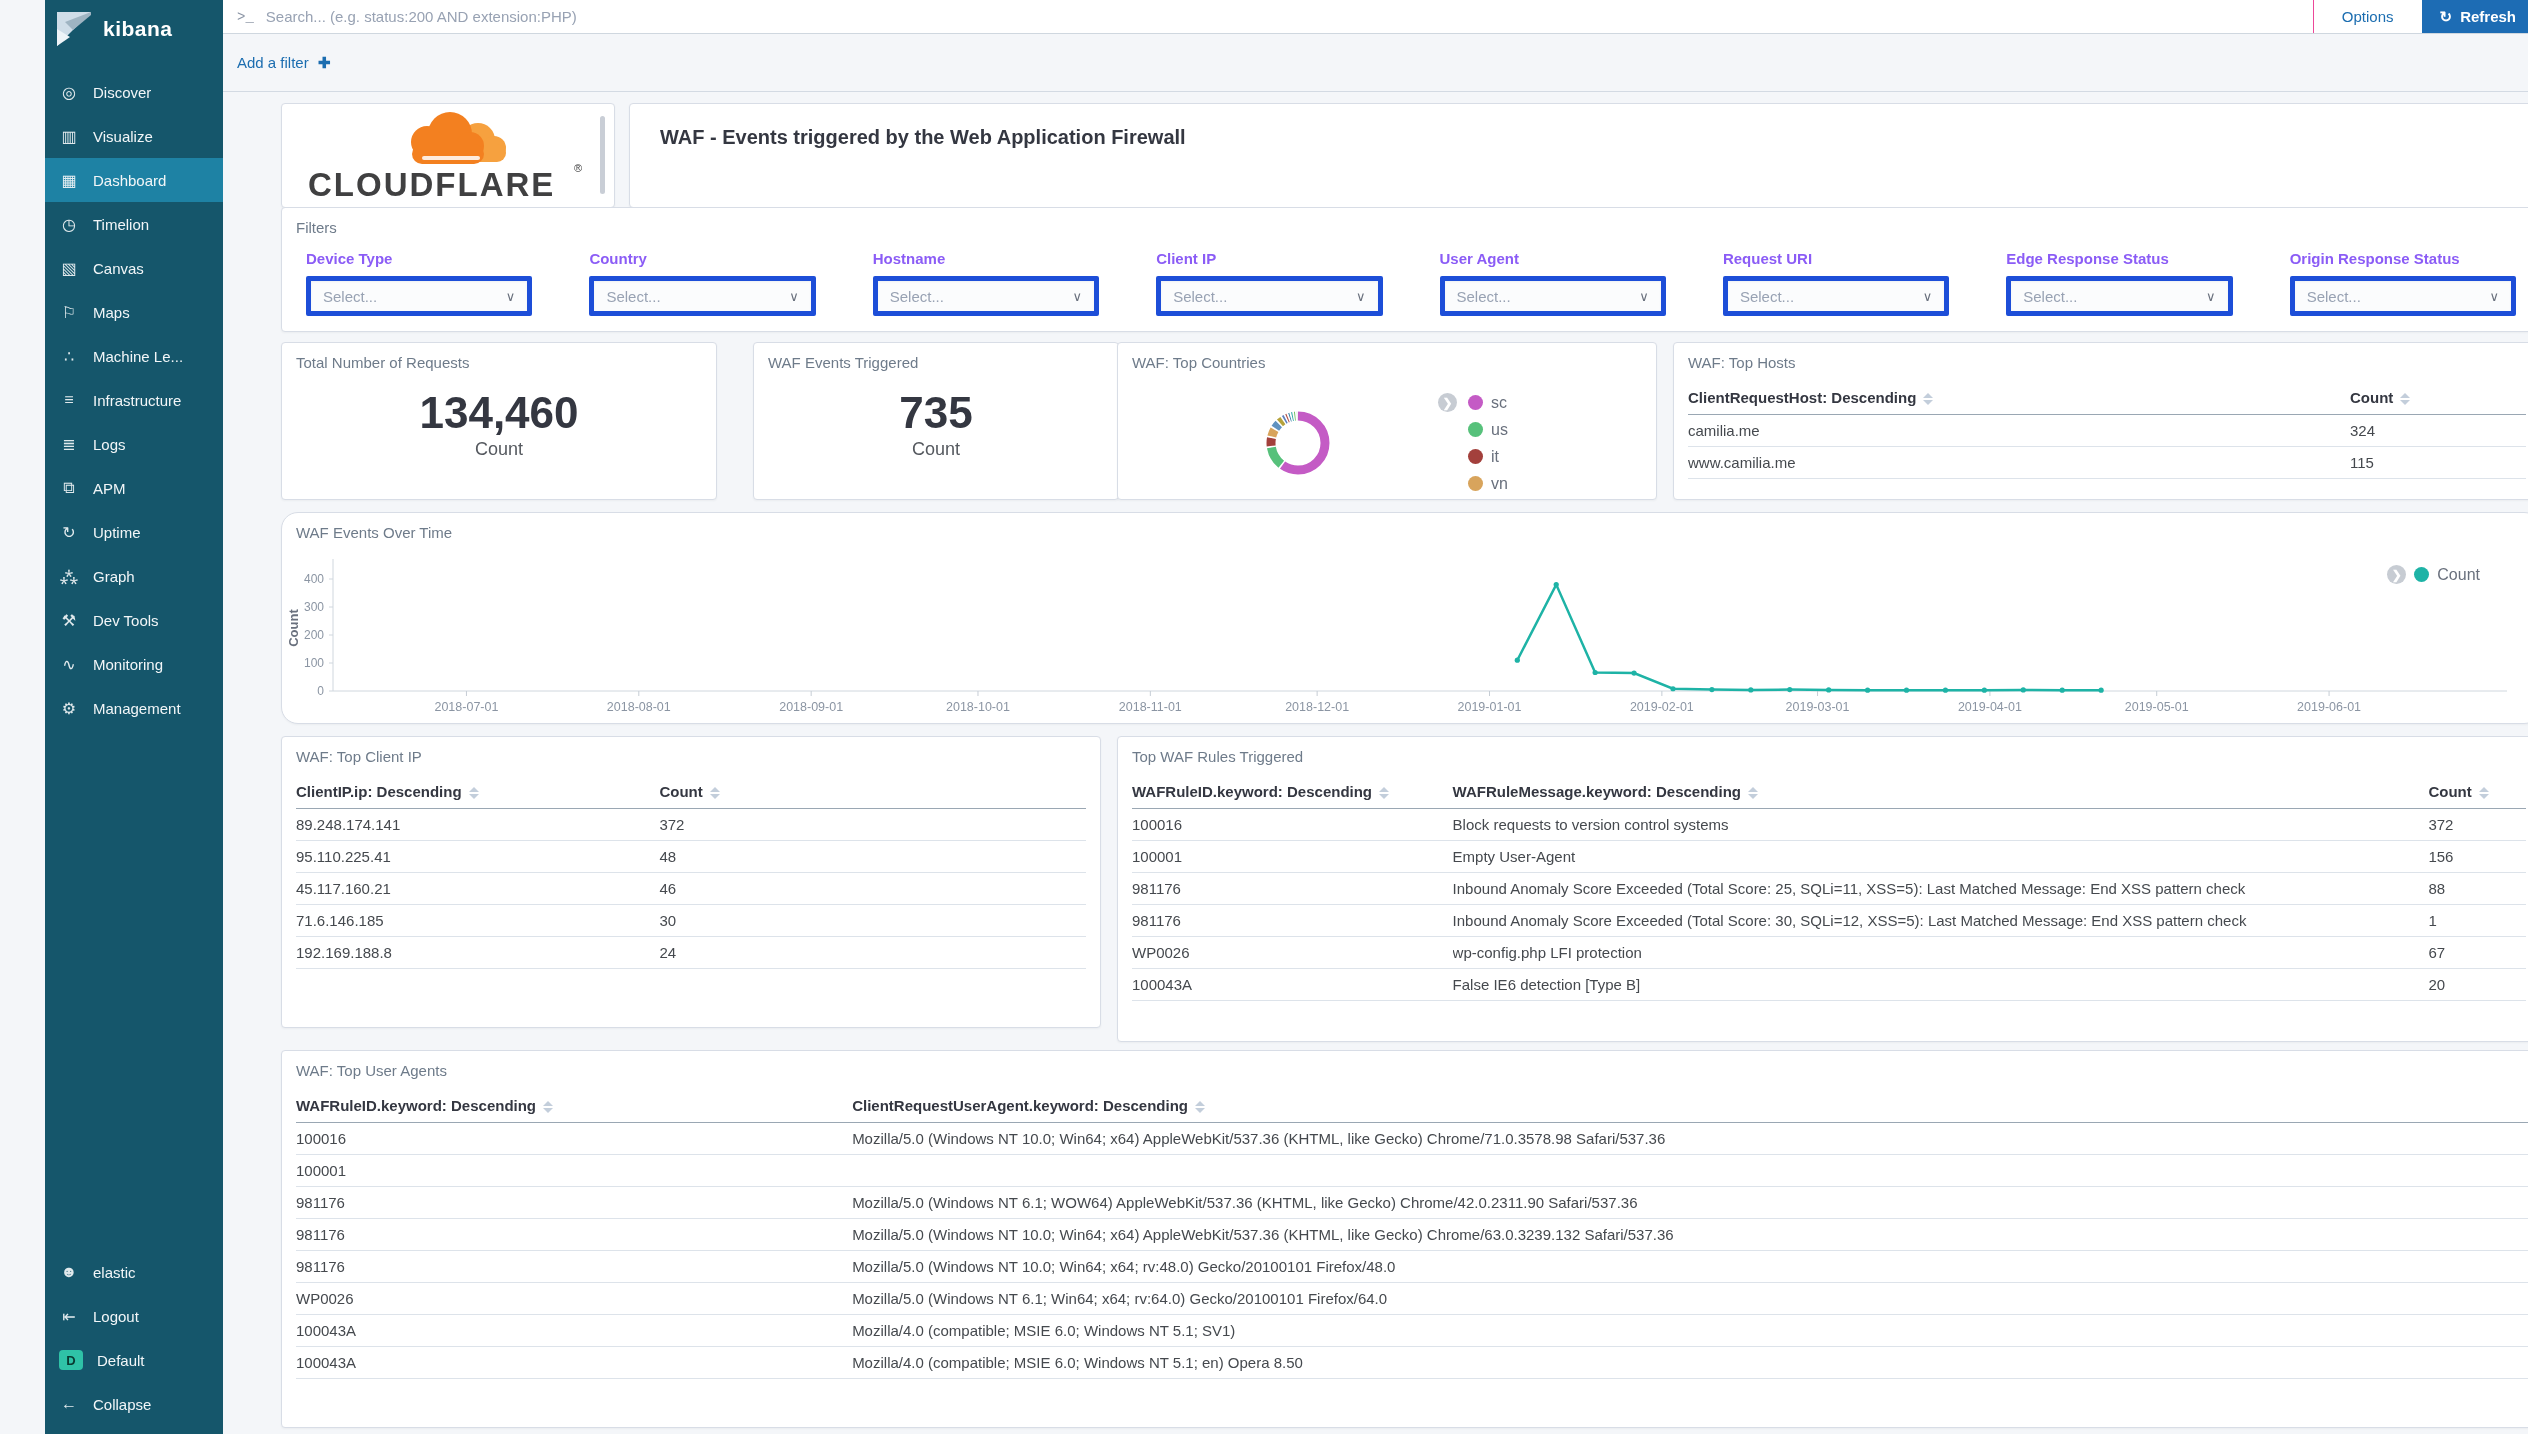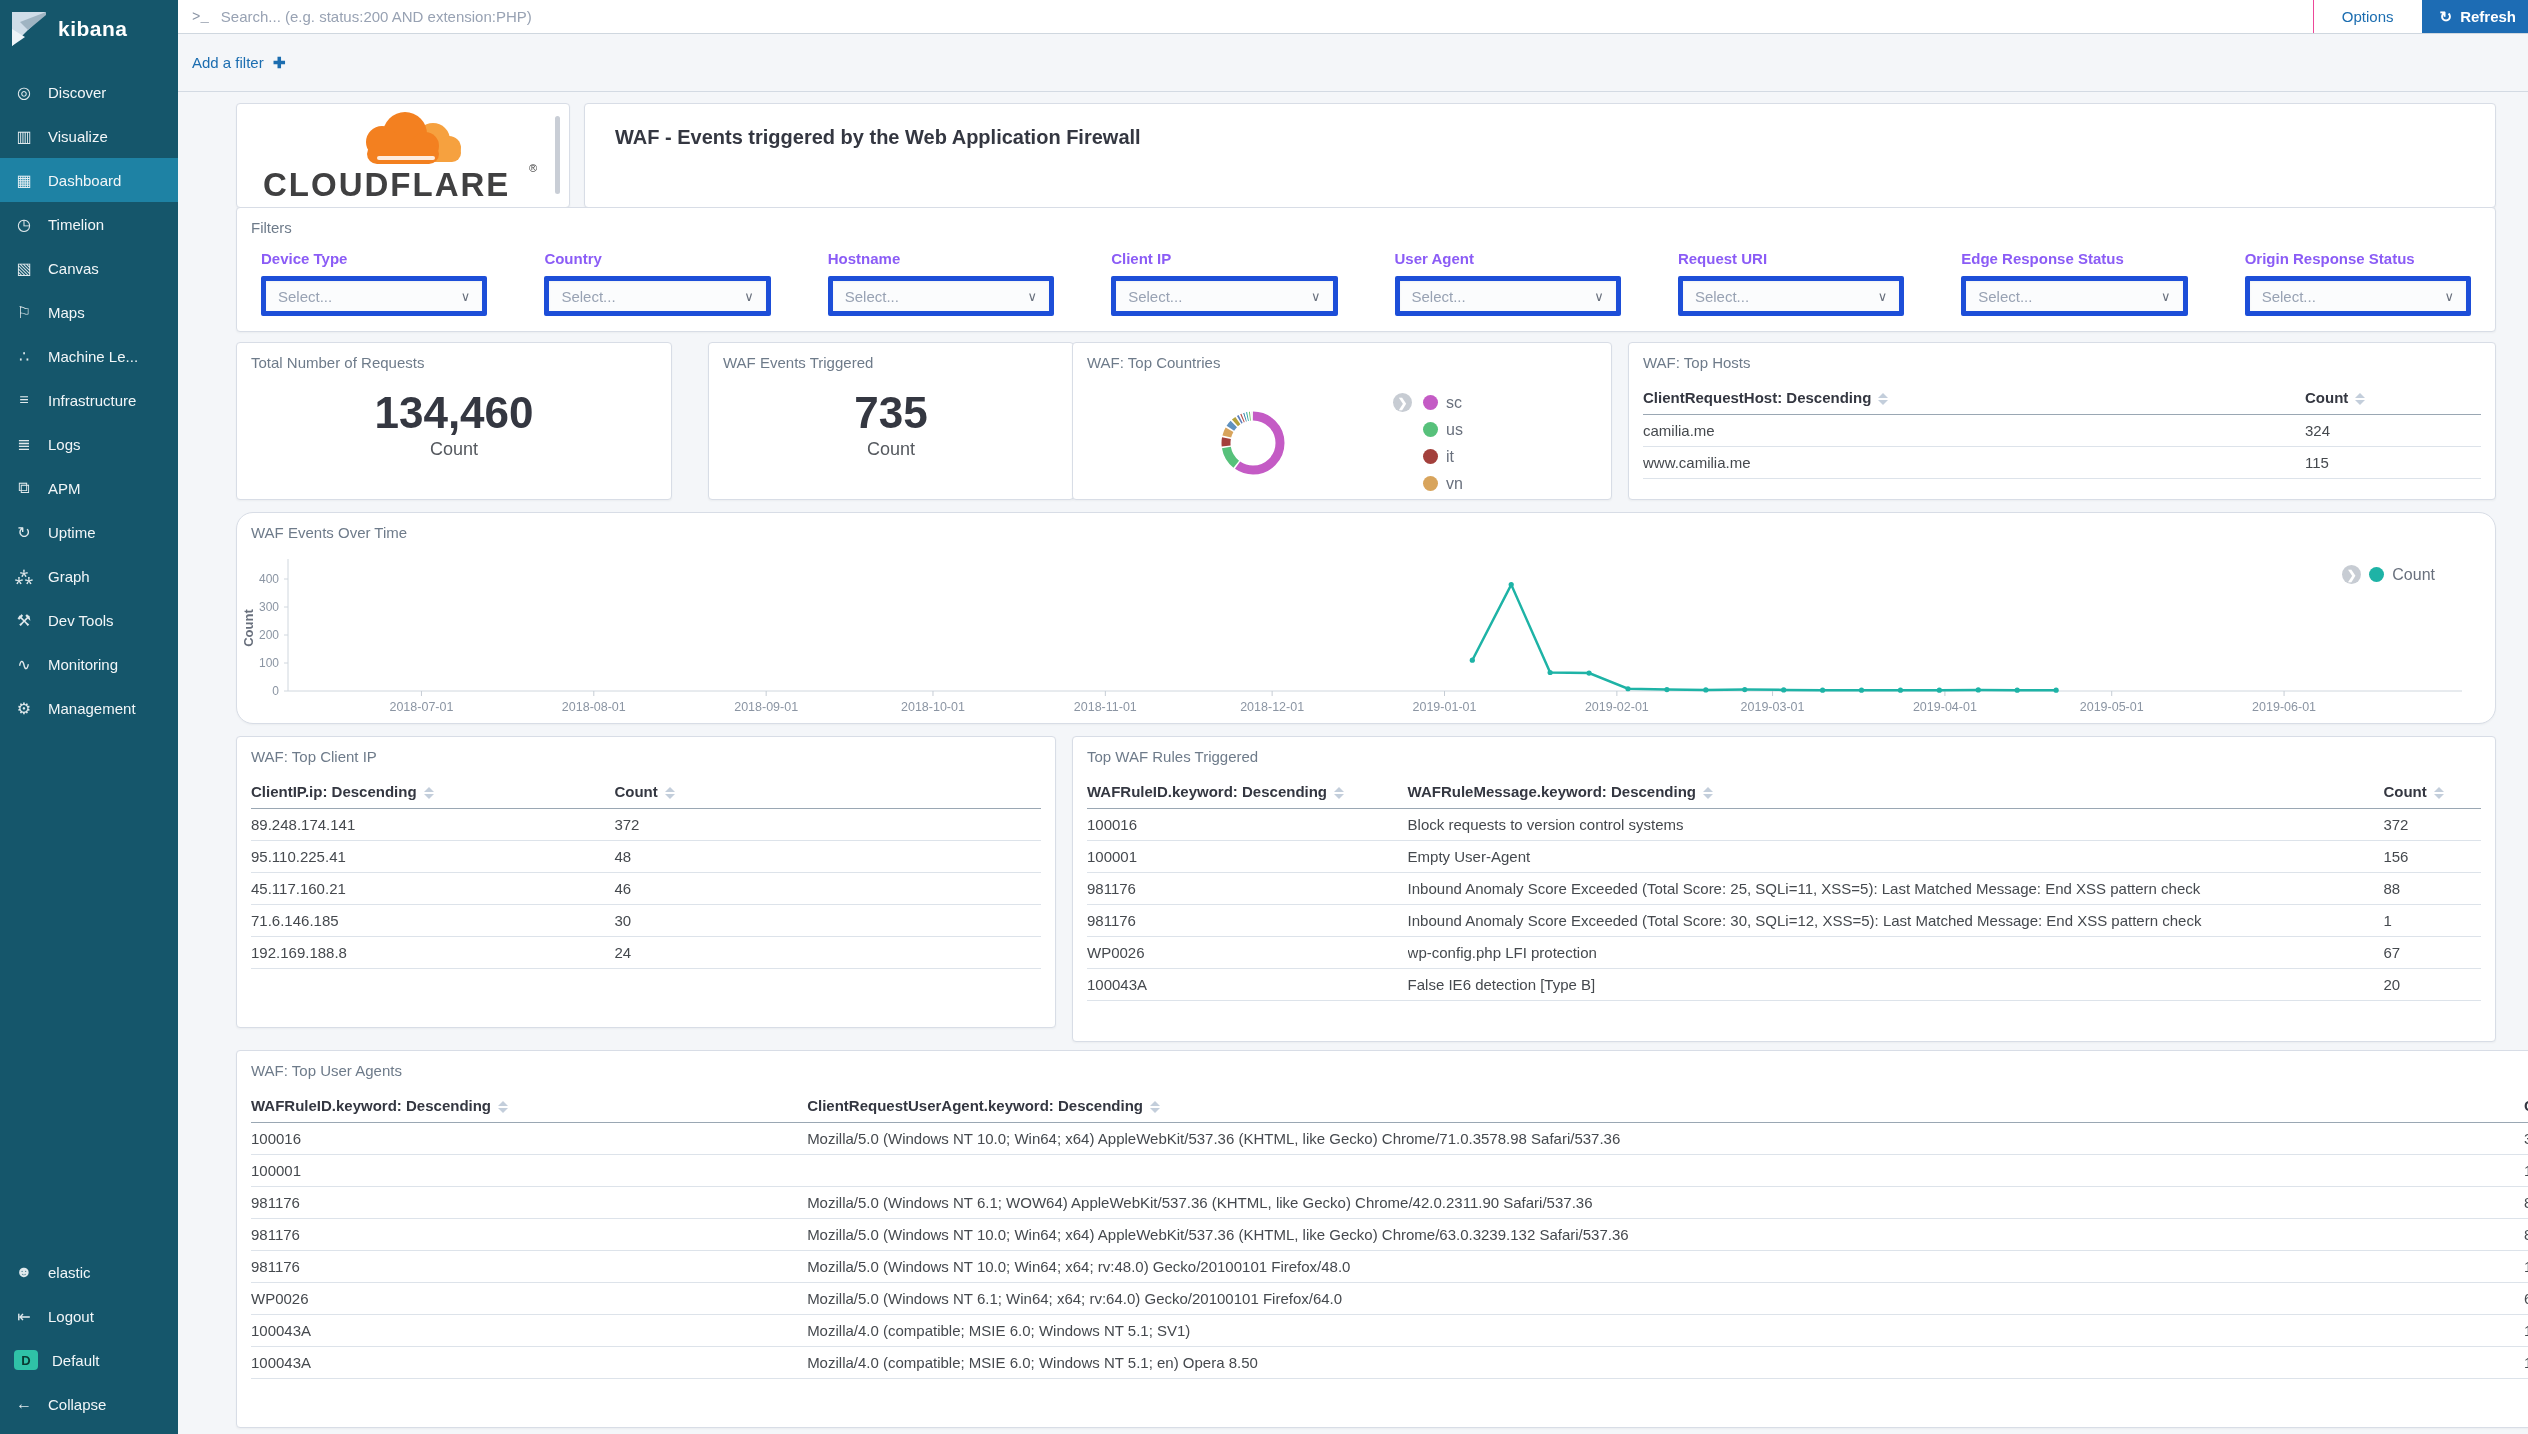--- a/index.html
+++ b/index.html
@@ -1,18 +1,18 @@
 <!DOCTYPE html>
 <html><head>
 <meta charset="utf-8">
 <style>
   * { box-sizing: border-box; margin: 0; padding: 0; }
   html,body { width:2528px; height:1434px; overflow:hidden;
     font-family:"Liberation Sans", sans-serif; background:#f4f6f9; }
-  .app { display:flex; width:2528px; height:1434px; }
+  .app { display:flex; width:2528px; height:1434px;padding-left:45px; }
 
   
   .sidebar { width:178px; min-width:178px; background:#15566b; color:#fff;
     display:flex; flex-direction:column; height:100%; }
   .logo-row { display:flex; align-items:center; gap:12px; padding:12px 12px 10px 12px; }
   .logo-mark { width:34px; height:34px; display:block; }
   .logo-text { font-size:21px; font-weight:bold; color:#fff; letter-spacing:.5px; }
   .nav { margin-top:14px; }
   .nav-item { display:flex; align-items:center; gap:14px; height:44px; padding:0 14px;
     font-size:15px; color:#f2f6f8; cursor:pointer; }

